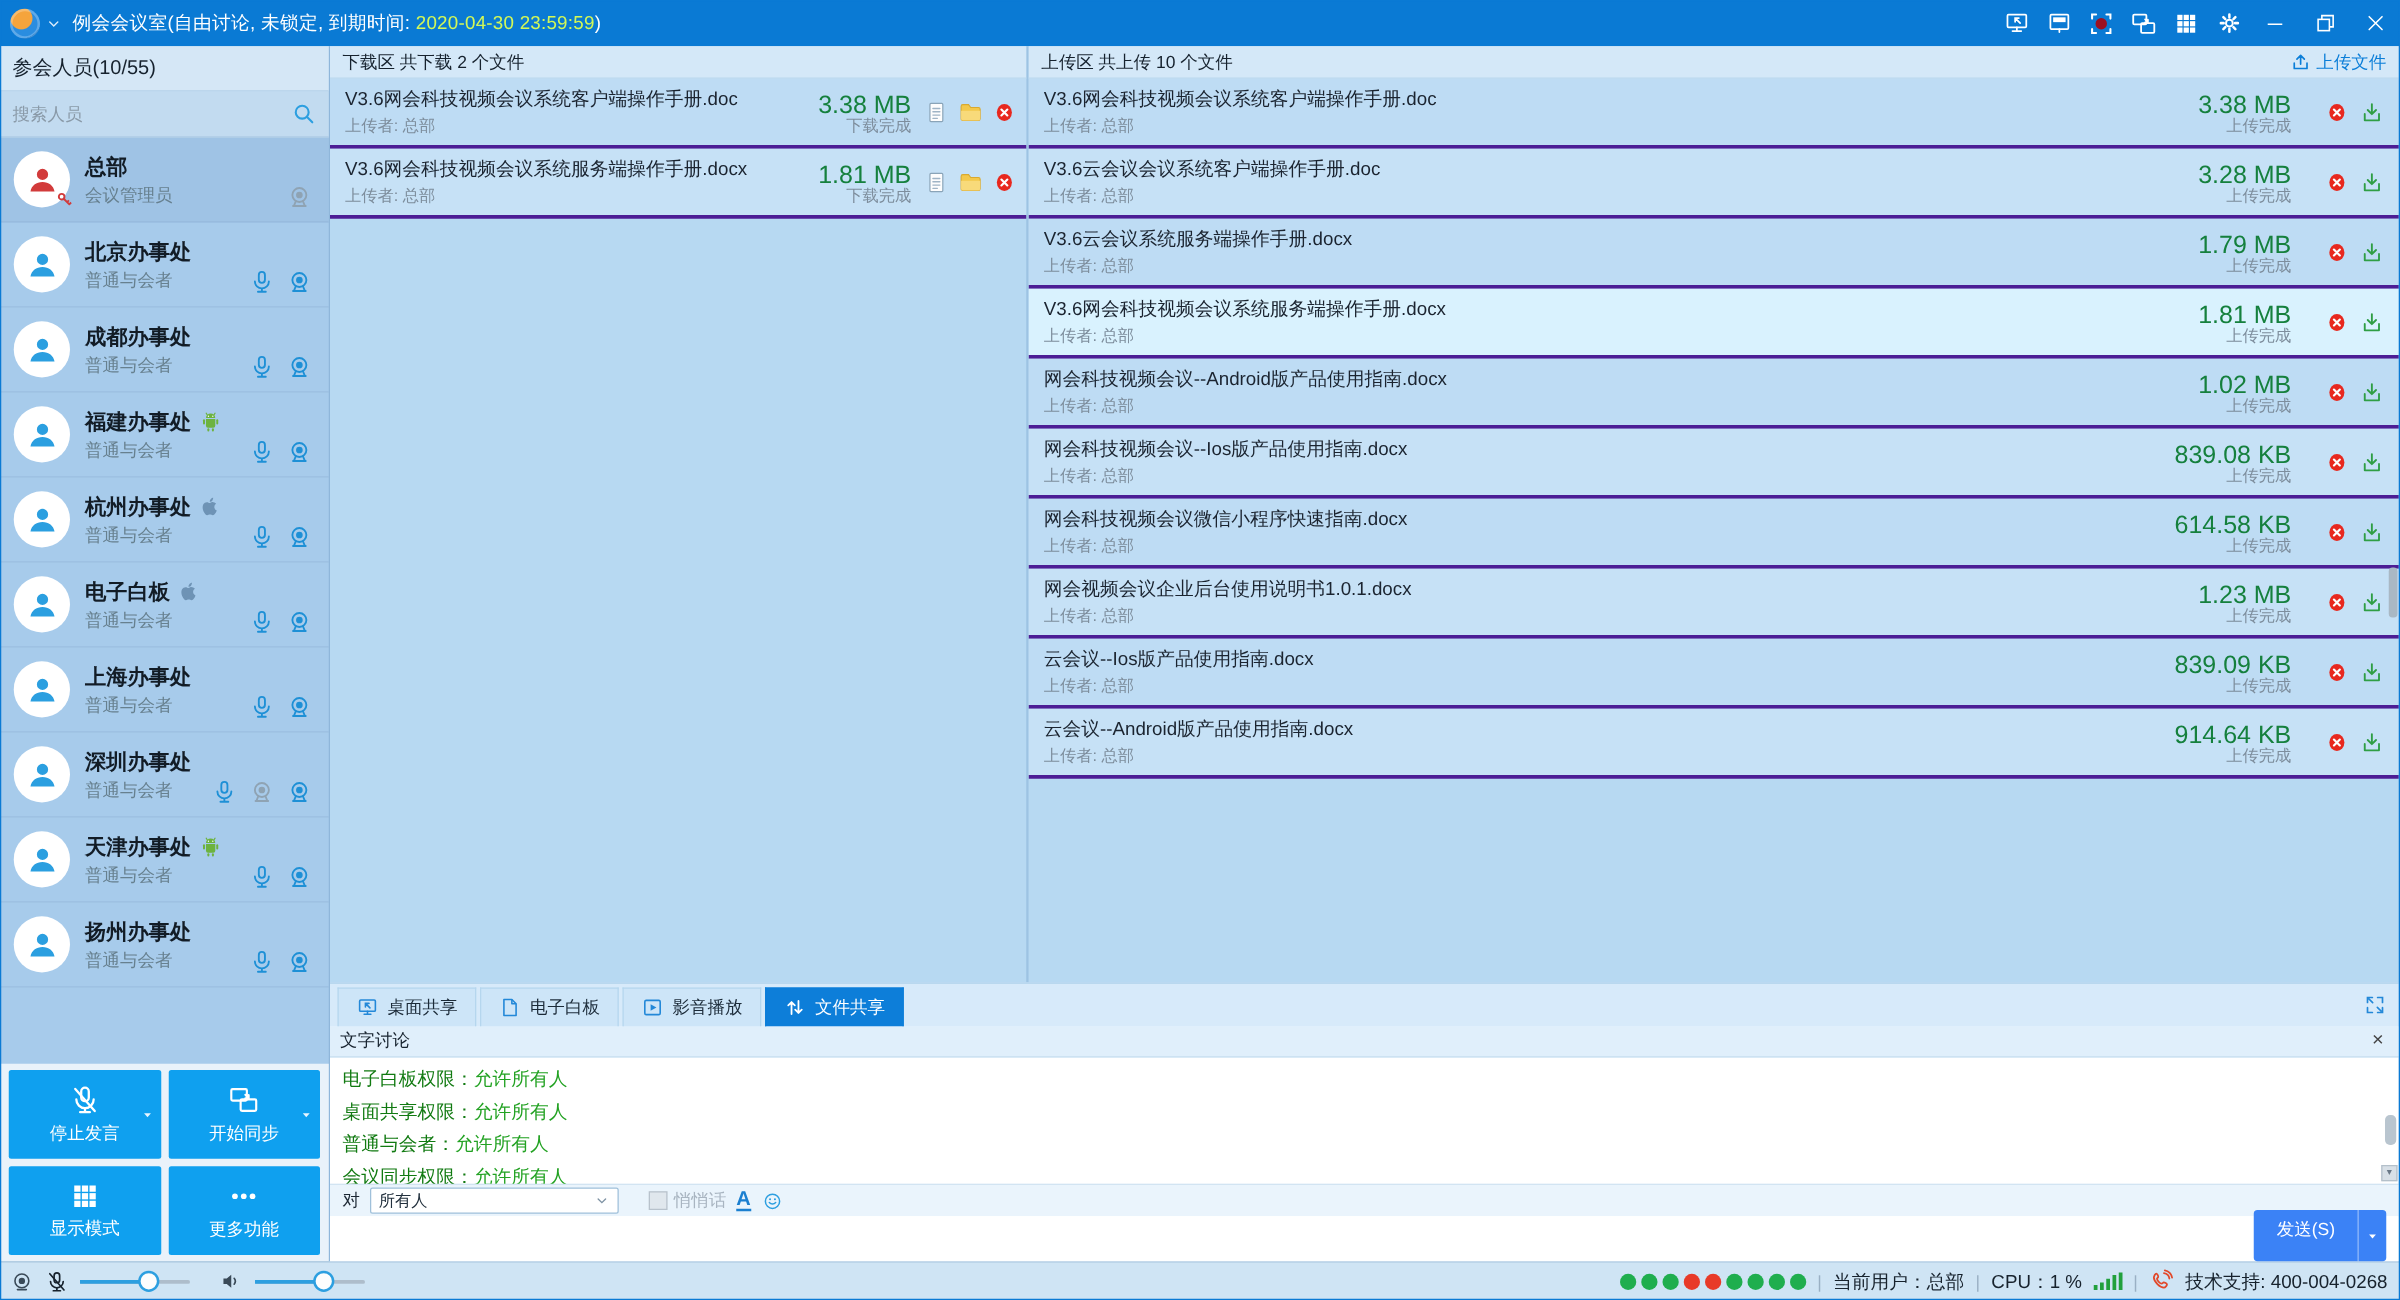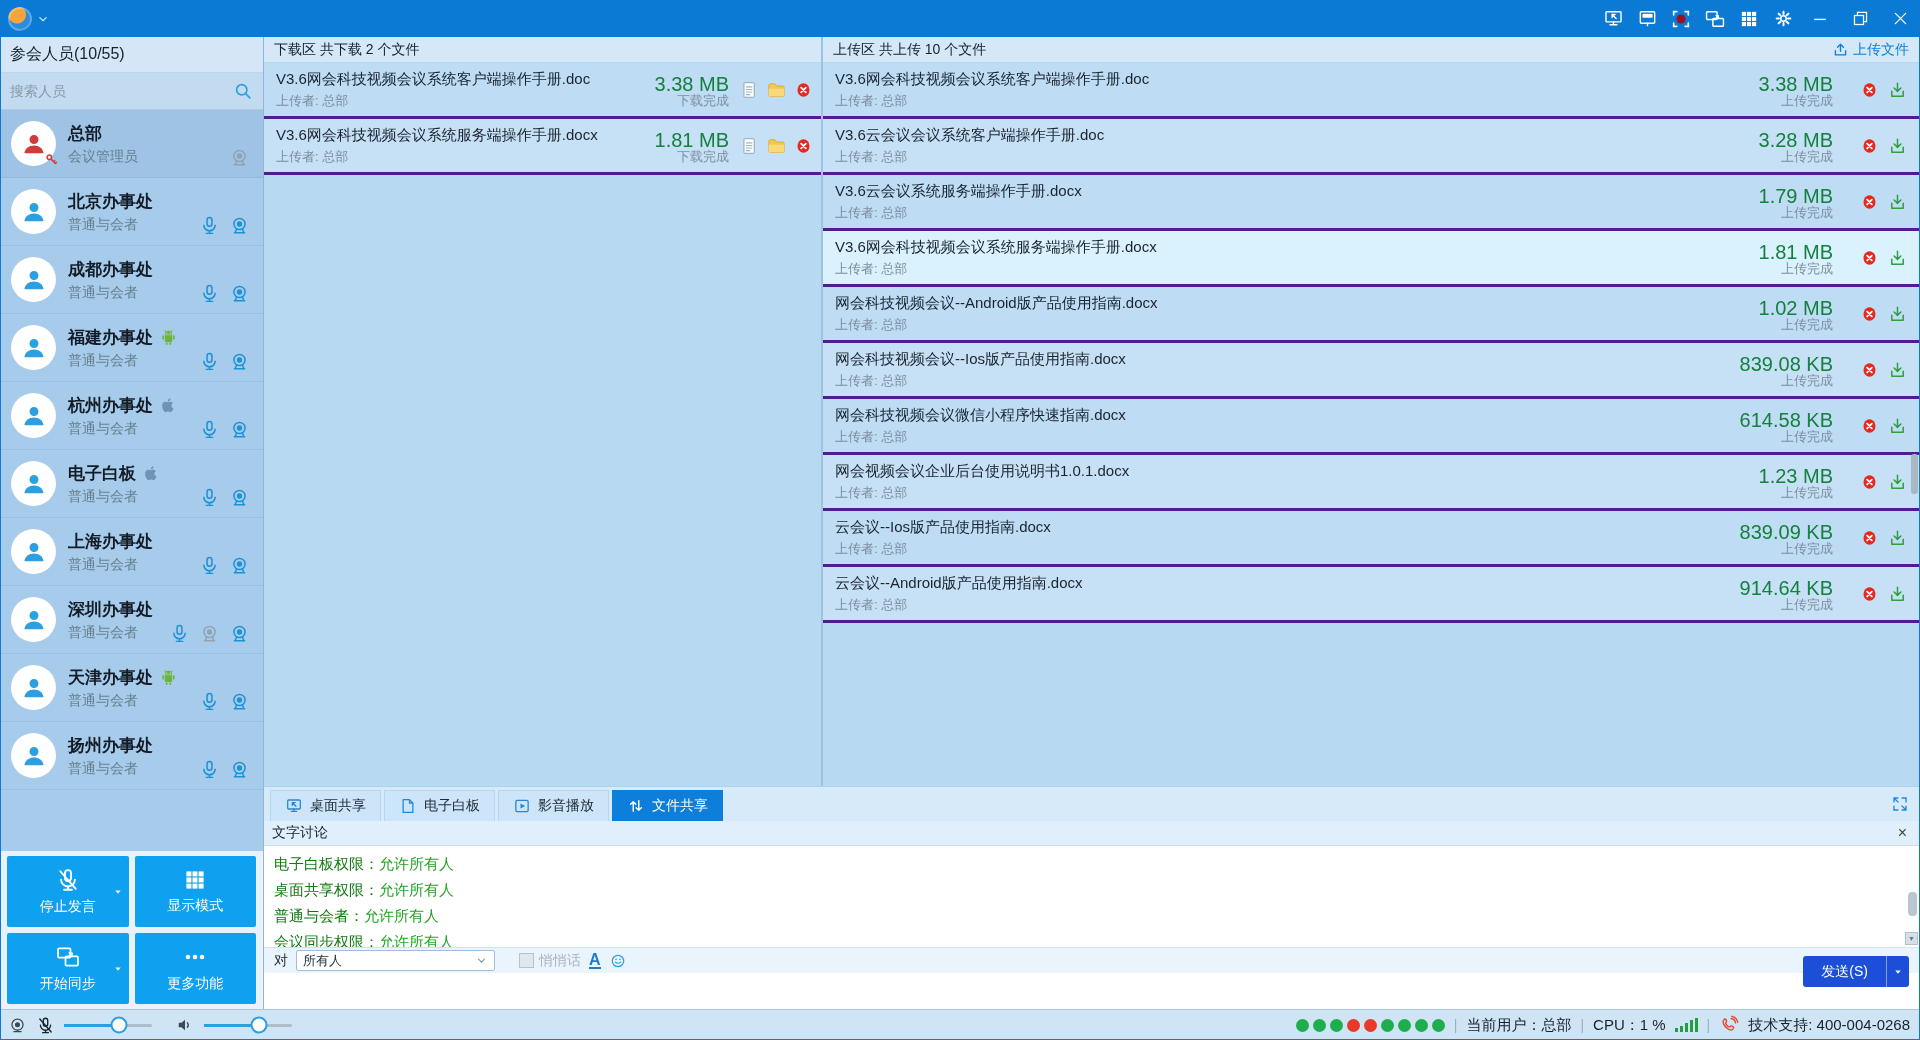--- a/index.html
+++ b/index.html
@@ -97,21 +97,21 @@
   .chat-scroll-btn{position:absolute;right:1px;bottom:2px;width:11px;height:11px;background:#d8e0e7;border:1px solid #b4c0ca;display:flex;align-items:center;justify-content:center;color:#6a7887;font-size:7px}
   .chat-toolbar{height:25px;flex:0 0 auto;background:#eaf4fc;border-top:1px solid #d2e4f2;display:flex;align-items:center;gap:8px;padding:0 10px;font-size:14px}
   .to-select{width:185px;height:19px;background:#fff;border:1px solid #9fc0da;border-radius:2px;display:flex;align-items:center;padding:0 6px;font-size:13px;color:#22303d;cursor:pointer}
   .to-select .chev{margin-left:auto;color:#7f93a4}
   .whisper{display:flex;align-items:center;gap:5px;color:#a9b5c1;margin-left:16px}
   .whisper .box{width:13px;height:13px;background:#e0e7ed;border:1px solid #b8c2cc}
   .font-a{color:#1b7fd0;font-size:16px;font-weight:bold;border-bottom:2px solid #1b7fd0;line-height:15px;cursor:pointer}
   .smile{color:#2d9fe0;cursor:pointer}
   .chat-input{flex:1;position:relative;background:#fff}
   .msg-input{position:absolute;inset:4px 180px 4px 6px;outline:none;font-size:14px;color:#222}
-  .send-btn{position:absolute;right:10px;bottom:22px;height:31px;display:flex;background:#1d4ed8;border-radius:3px;color:#fff;cursor:pointer}
+  .send-btn{position:absolute;right:10px;bottom:0;height:41px;display:flex;background:#3b82f6;border-radius:3px;color:#fff;cursor:pointer}
   .send-main{padding:0 18px;line-height:31px;font-size:14px}
   .send-caret{width:22px;border-left:1px solid rgba(255,255,255,.45);display:flex;align-items:center;justify-content:center}
 
   
   .videopanel{width:262px;flex:0 0 auto;background:#a3c7e9;display:flex;flex-direction:column}
   .vp-header{height:25px;background:#d5e7f6;border-bottom:1px solid #bcd6ec;display:flex;align-items:center;padding:0 8px;font-size:14px;color:#16222e;flex:0 0 auto}
   .vp-ics{margin-left:auto;display:flex;gap:8px;color:#2d9fe0}
   .video{height:212px;flex:0 0 auto;margin-bottom:2px;position:relative;overflow:hidden}
   .v1{background:
     radial-gradient(circle at 27% 36%, #caa184 0 25px, rgba(0,0,0,0) 26px),
@@ -385,20 +385,21 @@
   </defs>
 </svg>
 
 <div class="window">
 
   <div class="titlebar">
     <span class="logo"></span>
     <svg class="i tb-chevron" width="14" height="14">
         <use href="#ic-chev-down"></use>
       </svg>
+    <span class="tb-title"><span>例会会议室(自由讨论, 未锁定, 到期时间: </span><span class="expire">2020-04-30 23:59:59</span><span>)</span></span>
     <span class="tb-spacer"></span>
     <span class="tb-ic">
         <svg class="i" width="21" height="21">
           <use href="#ic-monitor-share"></use>
         </svg>
       </span>
     <span class="tb-ic">
         <svg class="i" width="21" height="21">
           <use href="#ic-board"></use>
         </svg>
@@ -693,33 +694,33 @@
         <div class="act-btn">
           <svg class="i" width="26" height="26">
               <use href="#ic-mic-off"></use>
             </svg>
           <span class="lbl">停止发言</span>
           <svg class="i act-caret" width="12" height="12">
               <use href="#ic-caret-down"></use>
             </svg>
         </div>
         <div class="act-btn">
-          <svg class="i" width="24" height="24">
-              <use href="#ic-grid"></use>
-            </svg>
-          <span class="lbl">显示模式</span>
-        </div>
-        <div class="act-btn">
           <svg class="i" width="26" height="26">
               <use href="#ic-sync"></use>
             </svg>
           <span class="lbl">开始同步</span>
           <svg class="i act-caret" width="12" height="12">
               <use href="#ic-caret-down"></use>
             </svg>
+        </div>
+        <div class="act-btn">
+          <svg class="i" width="24" height="24">
+              <use href="#ic-grid"></use>
+            </svg>
+          <span class="lbl">显示模式</span>
         </div>
         <div class="act-btn">
           <svg class="i" width="26" height="26">
               <use href="#ic-more"></use>
             </svg>
           <span class="lbl">更多功能</span>
         </div>
       </div>
     </div>
 

